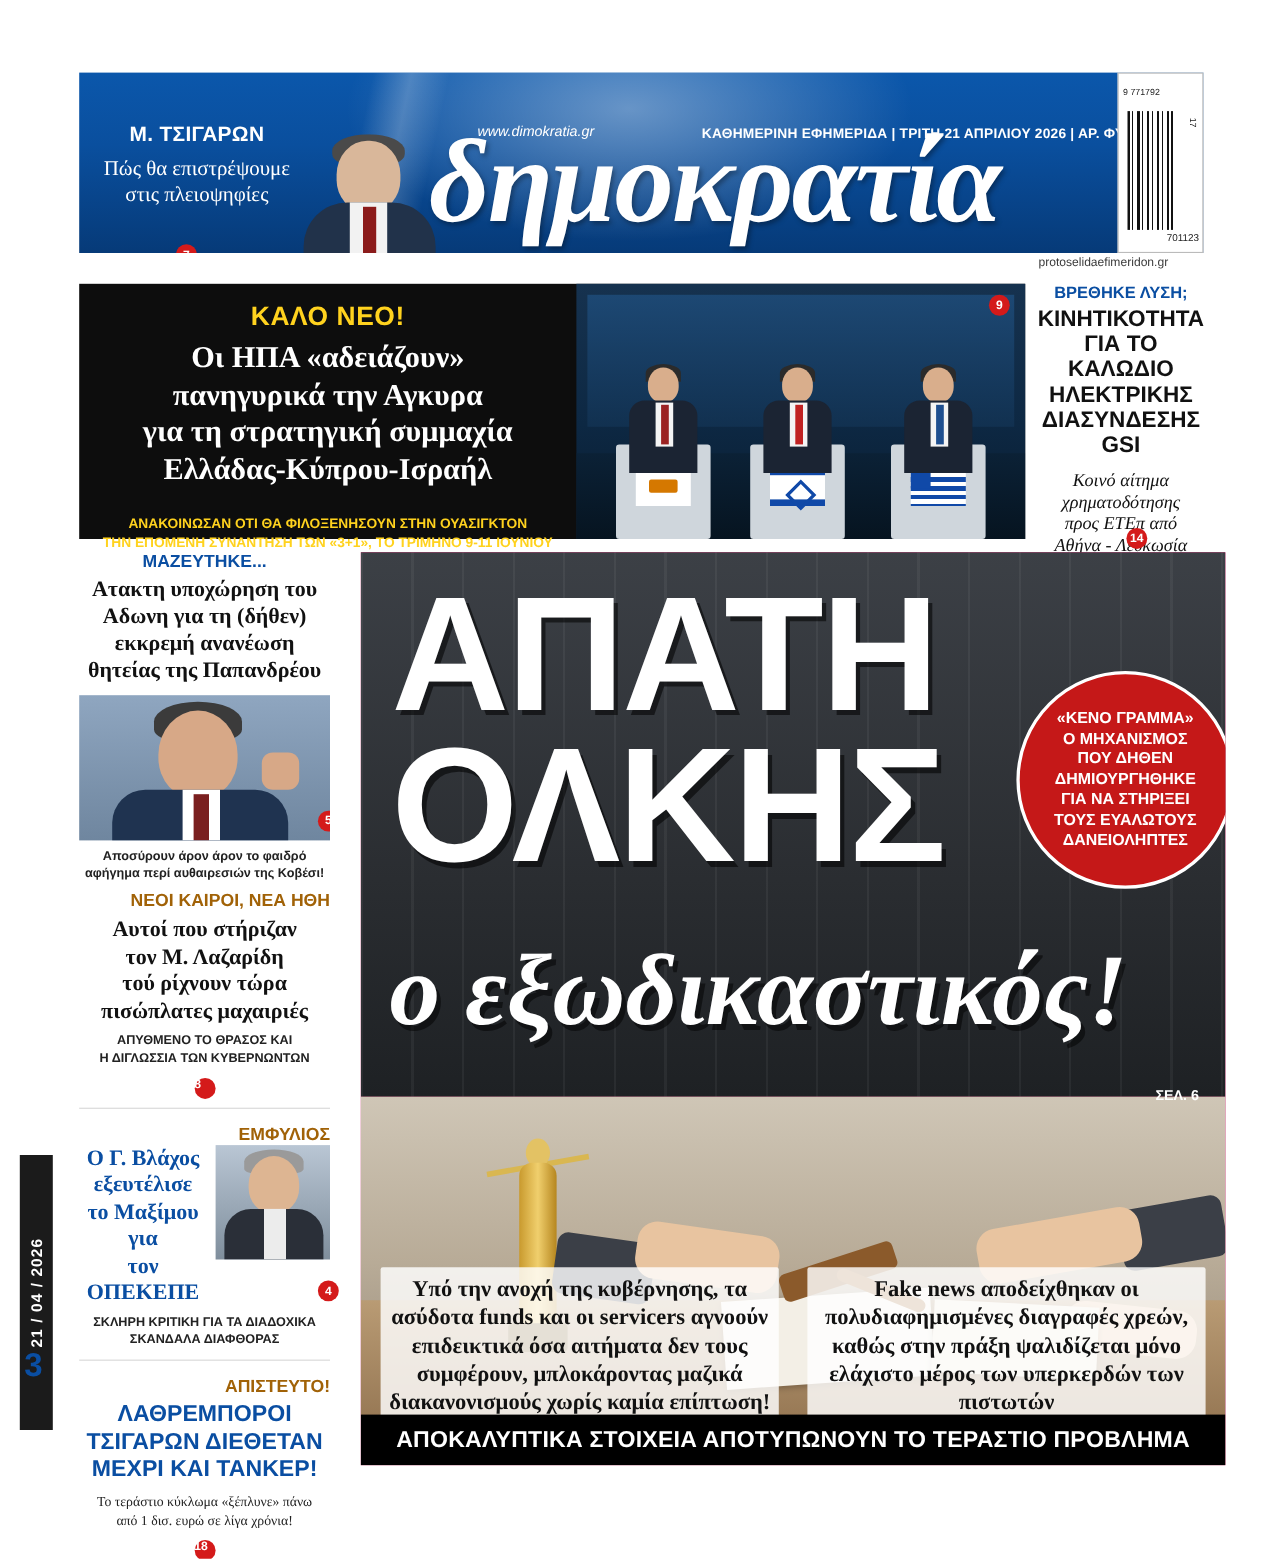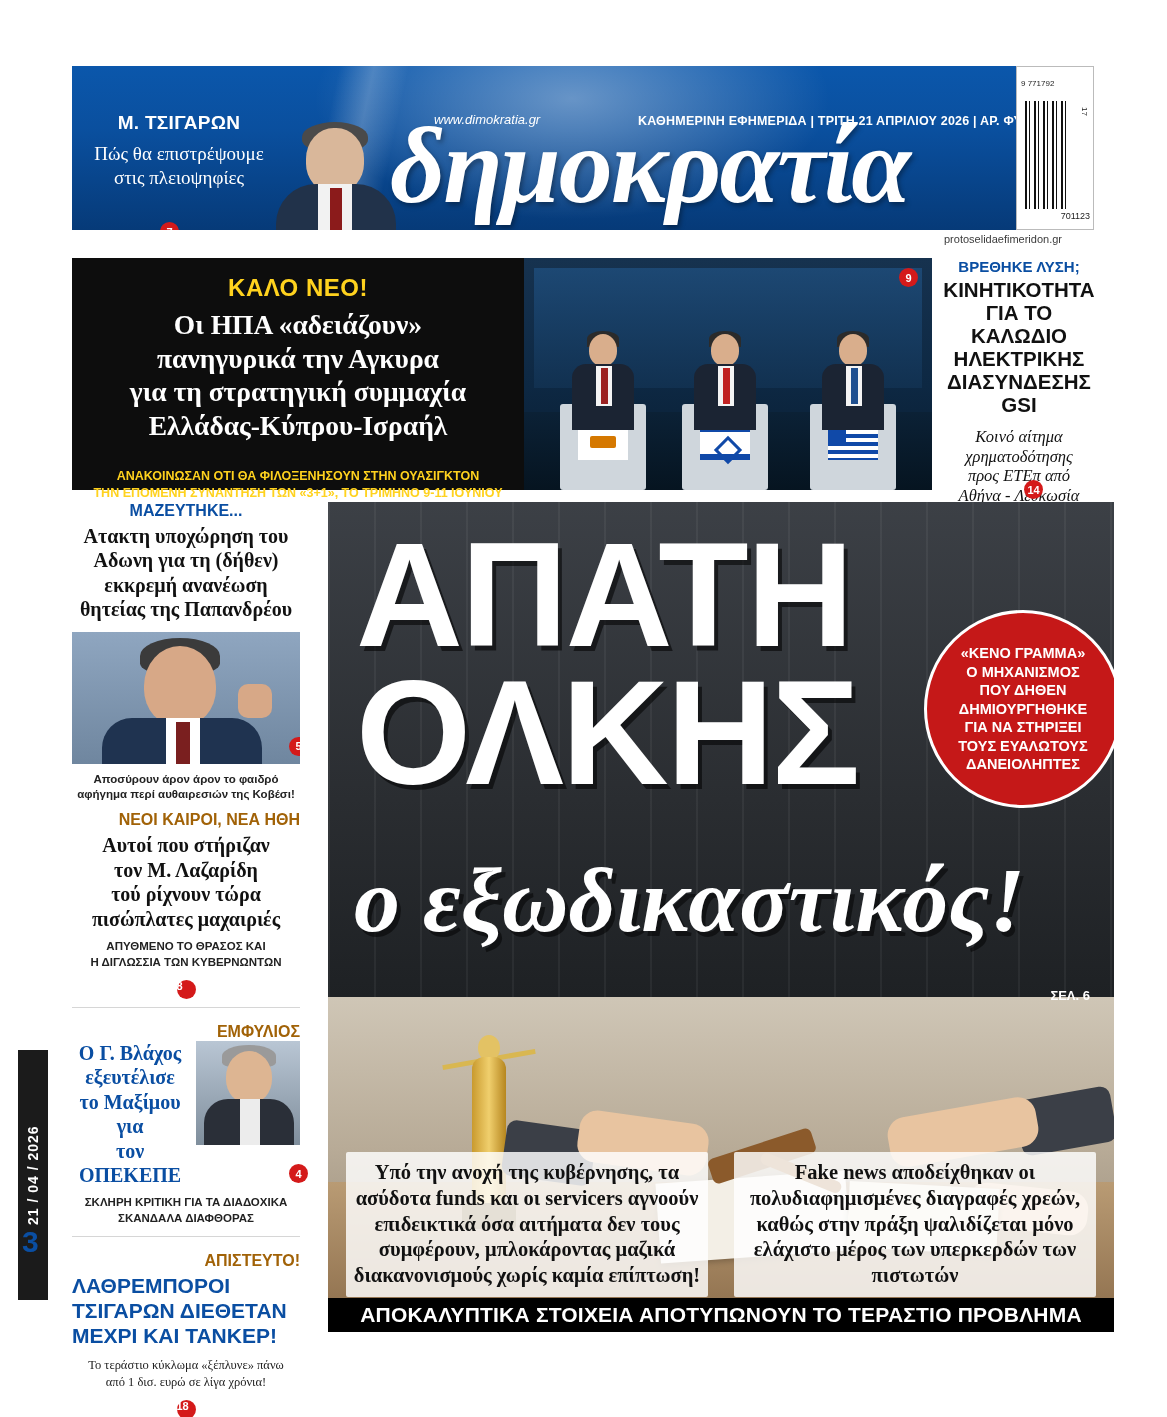--- a/index.html
+++ b/index.html
@@ -348,28 +348,28 @@
     position: absolute; left: 18px; top: 650px; width: 750px;
     display: flex; gap: 26px;
   }
   .twocol .c {
     flex: 1; text-align: center; color: #111;
     font-family: "Liberation Serif", serif; font-weight: bold;
     font-size: 20.5px; line-height: 1.26;
     background: rgba(255,255,255,.82); padding: 8px 6px; border-radius: 2px;
   }
   .mainfoot {
-    position: absolute; left: 0; bottom: 0; width: 786px; height: 34px;
+    position: absolute; left: 0; bottom: 0; width: 786px; height: 46px;
     background: #000000; color: #ffffff;
     display: flex; align-items: center; justify-content: center;
     font-family: "Liberation Sans", sans-serif; font-weight: bold;
     font-size: 21px; letter-spacing: .2px;
   }
   .apist-head {
-    color:#0a4ea2; font-family:"Liberation Sans",sans-serif;
+    text-align:center; color:#0a4ea2; font-family:"Liberation Sans",sans-serif;
     font-weight:bold; font-size:21px; line-height:1.18; margin-top:4px;
   }
   .badge-8 { position: relative; display:block; margin: 10px auto 0; }
   .badge-18 { position: relative; display:block; margin: 10px auto 0; }
 </style>
 </head>
 <body>
 
 <div class="page">
 

